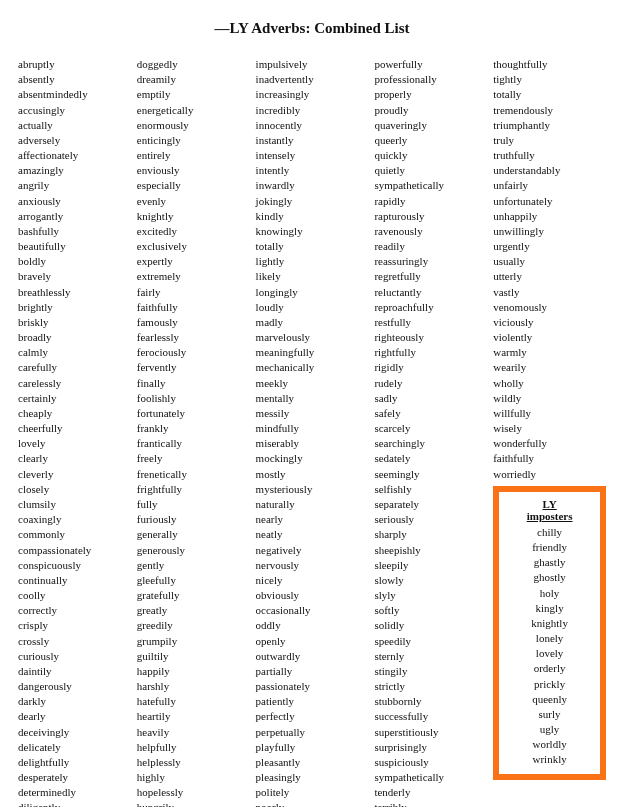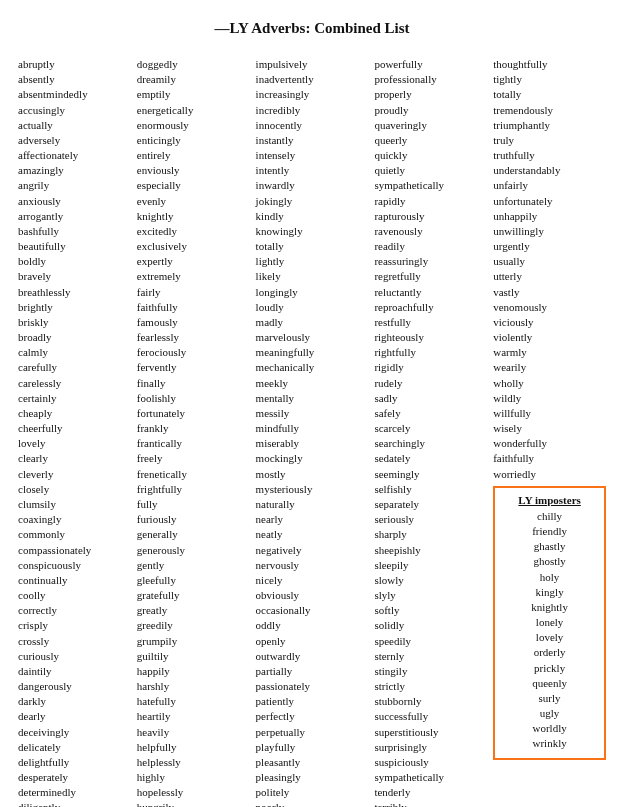--- a/index.html
+++ b/index.html
@@ -29,21 +29,21 @@
       flex-direction: column;
       flex: 1;
       padding: 0 3px;
     }
     .word {
       line-height: 1.38;
       white-space: nowrap;
       font-size: 11px;
     }
     .imposters-box {
-      border: 2px solid #f97316;
+      border: 6px solid #f97316;
       padding: 6px 20px;
       margin-top: 4px;
       min-width: 90px;
     }
     .imposters-title {
       font-weight: bold;
       font-size: 11px;
       text-align: center;
       margin-bottom: 3px;
       text-decoration: underline;

